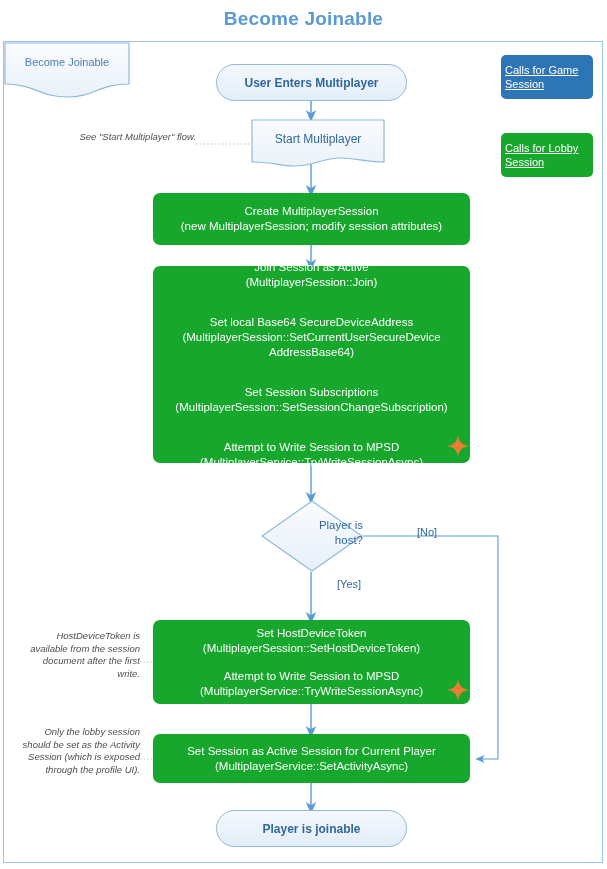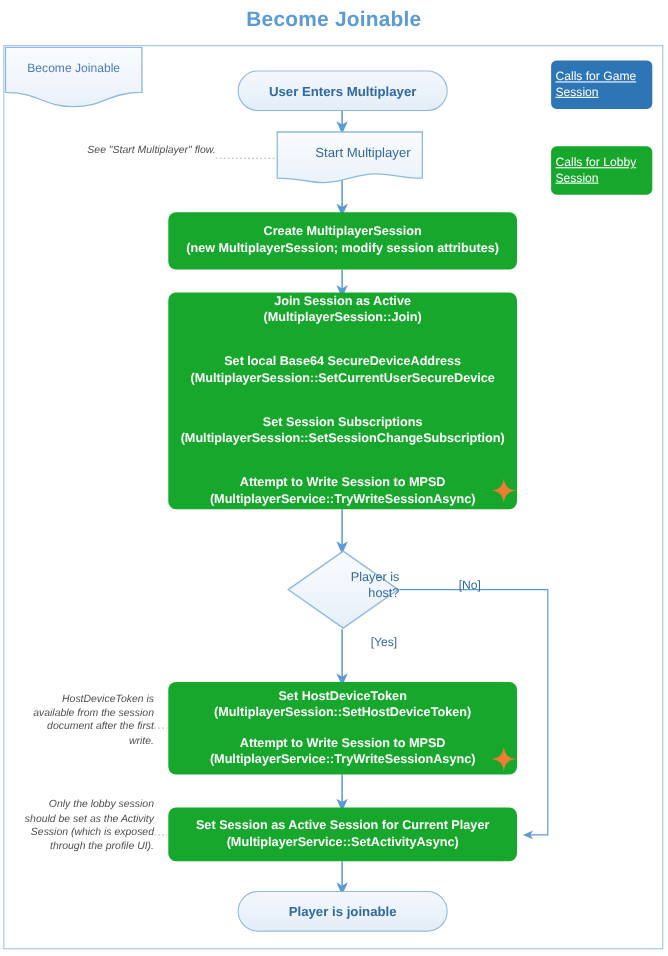--- a/index.html
+++ b/index.html
@@ -101,37 +101,36 @@
     color: #ffffff;
     font-size: 11.5px;
     line-height: 15px;
     display: flex;
     flex-direction: column;
     align-items: center;
     justify-content: center;
     box-sizing: border-box;
     text-align: center;
     padding: 6px 12px;
-    font-weight: bold;
   }
   .proc .grp { margin: 0; }
   .proc .grp + .grp { margin-top: 13px; }
 
   
   .docshape {
     position: absolute;
     left: 251px;
     top: 119px;
     width: 134px;
     height: 52px;
   }
   .docshape svg { display: block; }
   .docshape-label {
     position: absolute;
-    left: 12px;
+    left: 0;
     top: 13px;
     width: 134px;
     text-align: center;
     font-size: 12px;
     color: #31689E;
   }
   
   .decision {
     position: absolute;
     left: 261px;
@@ -267,20 +266,21 @@
   </div>
 
   <div class="proc" style="left:153px; top:266px; width:317px; height:197px;gap:12px;">
     <div class="grp">
       <div>Join Session as Active</div>
       <div>(MultiplayerSession::Join)</div>
     </div>
     <div class="grp">
       <div>Set local Base64 SecureDeviceAddress</div>
       <div>(MultiplayerSession::SetCurrentUserSecureDevice</div>
+      <div>AddressBase64)</div>
     </div>
     <div class="grp">
       <div>Set Session Subscriptions</div>
       <div>(MultiplayerSession::SetSessionChangeSubscription)</div>
     </div>
     <div class="grp">
       <div>Attempt to Write Session to MPSD</div>
       <div>(MultiplayerService::TryWriteSessionAsync)</div>
     </div>
   </div>

